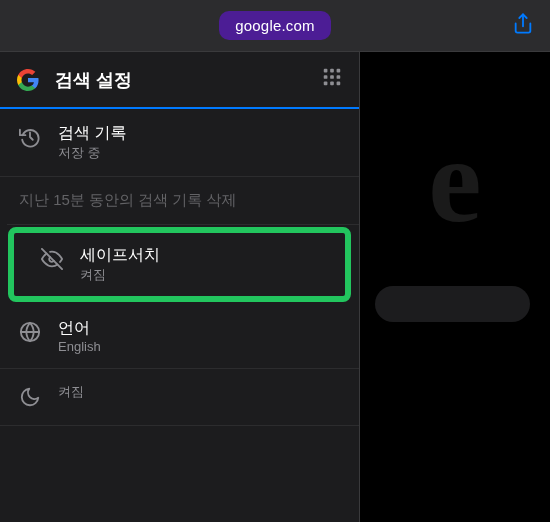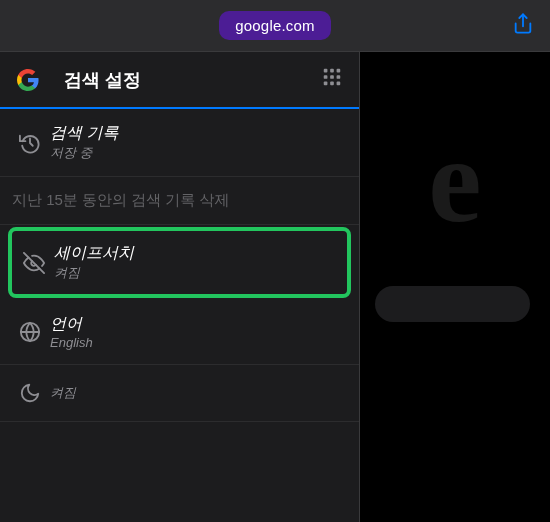--- a/index.html
+++ b/index.html
@@ -62,47 +62,45 @@
       display: flex;
       align-items: center;
       justify-content: space-between;
       padding: 14px 16px;
       border-bottom: 2px solid #007aff;
     }
 
     .menu-header-left {
       display: flex;
       align-items: center;
-      gap: 24px;
+      gap: 15px;
     }
 
     .google-logo {
       width: 24px;
       height: 24px;
     }
 
     .menu-header-title {
       color: #ffffff;
       font-size: 18px;
       font-weight: 600;
     }
 
     .grid-icon {
       color: #8e8e93;
       font-size: 20px;
     }
 
     .menu-item {
       display: flex;
-      align-items: center;
-      gap: 6px;
+      gap: 14px;
       padding: 14px 16px;
       cursor: pointer;
       border-bottom: 1px solid #2c2c2e;
-      font-style: italic;
     }
 
     .menu-item-icon {
       width: 28px;
       height: 28px;
       display: flex;
       align-items: center;
       justify-content: center;
       color: #8e8e93;
       font-size: 20px;
@@ -123,32 +121,33 @@
     .menu-item-subtitle {
       color: #8e8e93;
       font-size: 13px;
       margin-top: 0;
     }
 
     .menu-item-delete {
       padding: 14px 12px;
       cursor: pointer;
       border-bottom: 1px solid #2c2c2e;
+      margin-left: 7px;
     }
 
     .menu-item-delete-text {
       color: #636366;
       font-size: 15px;
     }
 
     .menu-item.highlighted {
-      border: 4px solid #22c55e;
+      border: 6px solid #22c55e;
       border-radius: 8px;
       margin: 2px 8px;
-      padding: 12px 8px;
+      padding: 12px 24px;
     }
 
     .right-panel {
       flex: 1;
       background: #000000;
       display: flex;
       align-items: flex-start;
       justify-content: center;
       padding-top: 60px;
     }

